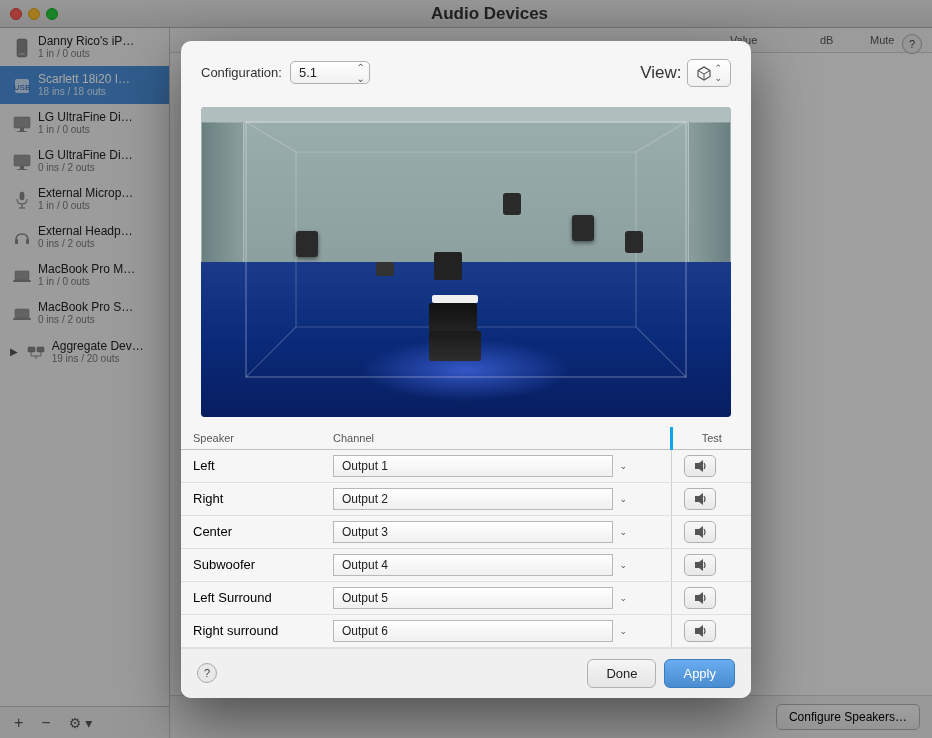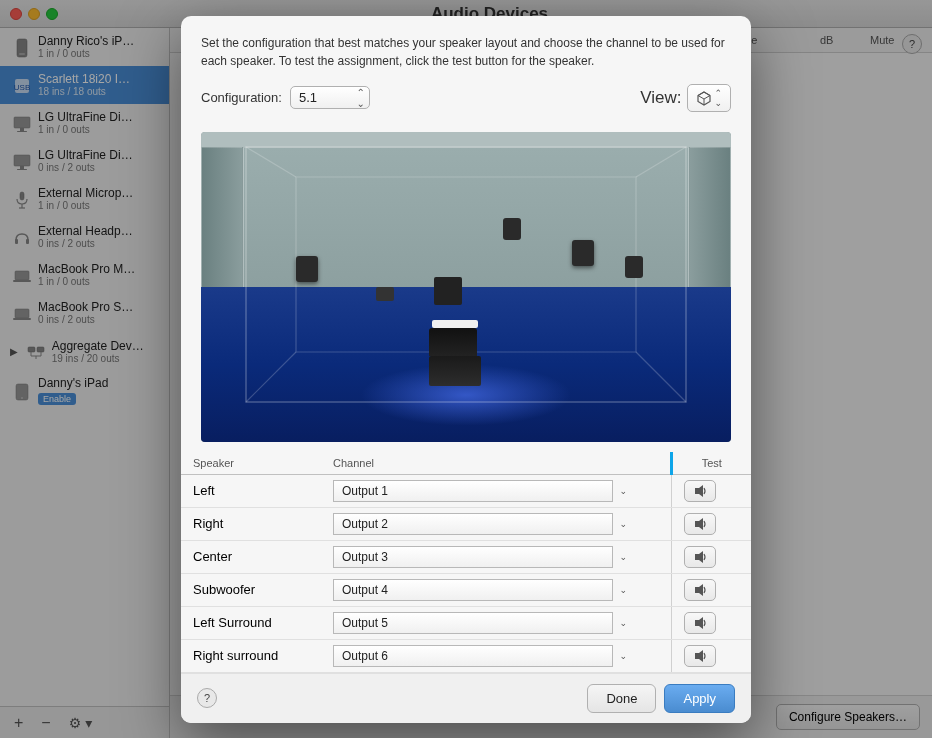--- a/index.html
+++ b/index.html
@@ -596,32 +596,20 @@
             <line x1="5" y1="14" x2="15" y2="14" stroke="#888" stroke-width="1"></line>
             <line x1="10" y1="14" x2="10" y2="17" stroke="#888" stroke-width="1"></line>
           </svg>
         </div>
         <div class="item-text">
           <div class="item-name">Aggregate Dev…</div>
           <div class="item-sub">19 ins / 20 outs</div>
         </div>
       </div>
 
-      <div class="sidebar-item" style="align-items:center;">
-        <div class="item-icon">
-          <svg width="20" height="20" viewBox="0 0 20 20" fill="none">
-            <rect x="4" y="2" width="12" height="16" rx="2" fill="#999" stroke="#777" stroke-width="0.5"></rect>
-            <rect x="9" y="15" width="2" height="2" rx="1" fill="#bbb"></rect>
-          </svg>
-        </div>
-        <div class="item-text">
-          <div class="item-name">Danny's iPad</div>
-          <span class="enable-badge">Enable</span>
-        </div>
-      </div>
 
       <div class="sidebar-bottom">
         <button class="sidebar-item" style="background:none;border:none;cursor:pointer;padding:0 6px;font-size:16px;color:#555;">+</button>
         <button style="background:none;border:none;cursor:pointer;padding:0 6px;font-size:16px;color:#555;">−</button>
         <button style="background:none;border:none;cursor:pointer;padding:0 6px;font-size:14px;color:#555;">⚙ ▾</button>
       </div>
     </div>
 
     <div class="main-area">
 
@@ -644,21 +632,20 @@
         <div class="question-btn-top">?</div>
       </div>
     </div>
   </div>
 </div>
 
 <div class="modal-overlay">
   <div class="modal">
 
     <div class="modal-body">
-      <p class="modal-description">Set the configuration that best matches your speaker layout and choose the channel to be used for each speaker. To test the assignment, click the test button for the speaker.</p>
 
       <div class="modal-config-row">
         <span class="modal-config-label">Configuration:</span>
         <div class="config-select-wrapper">
           <select class="config-select">
             <option>Stereo</option>
             <option>2.1</option>
             <option selected="">5.1</option>
             <option>7.1</option>
           </select>

